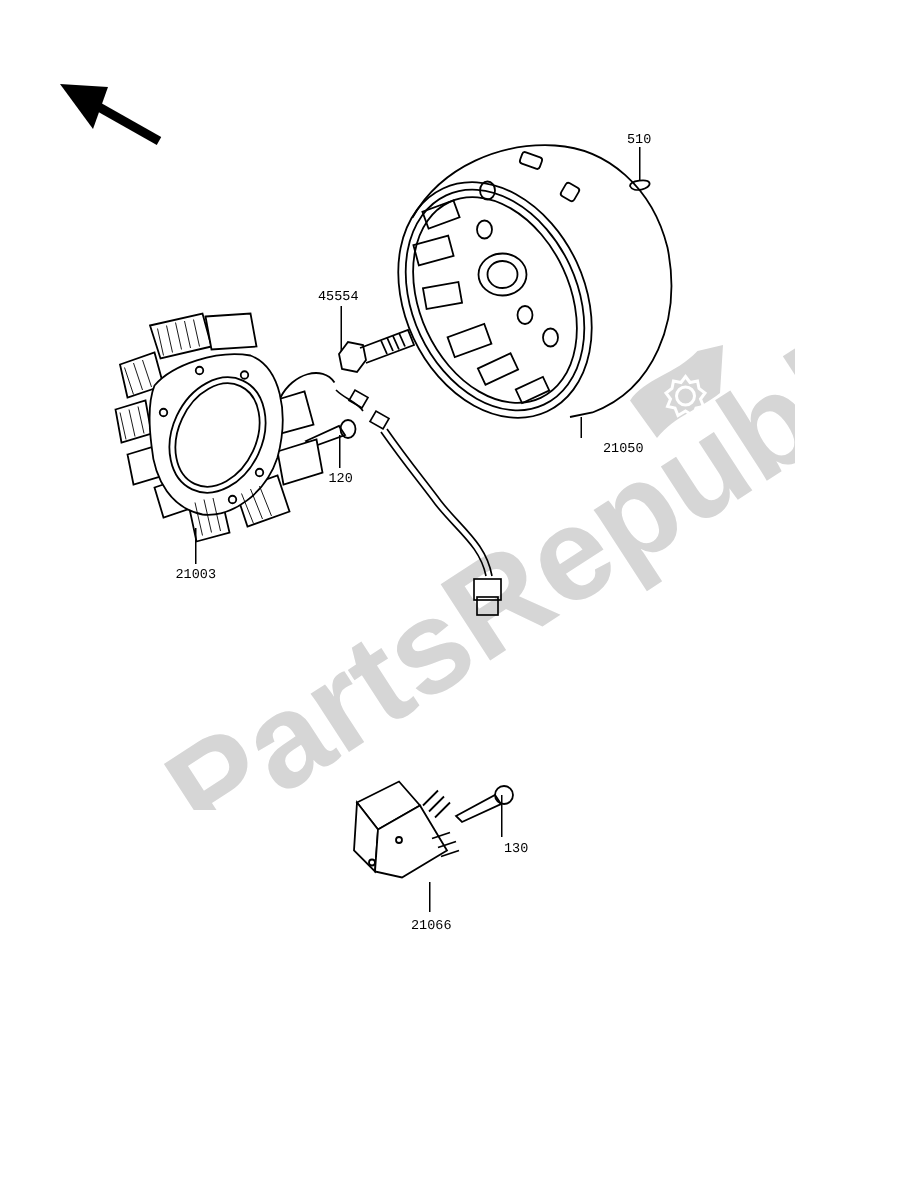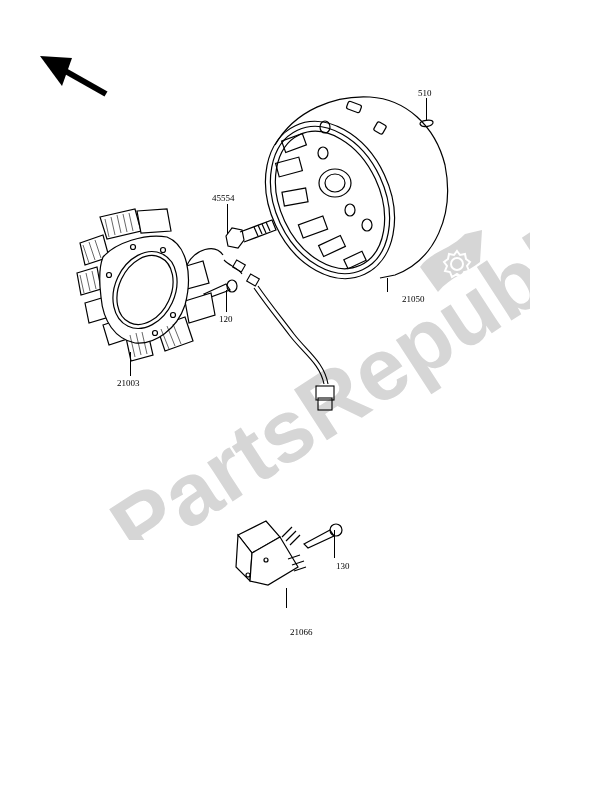--- a/index.html
+++ b/index.html
@@ -1,18 +1,18 @@
 <!DOCTYPE html>
 <html><head>
 <meta charset="utf-8">
 <style>
   html, body { margin:0; padding:0; background:#ffffff; }
   body { width:600px; height:785px; position:relative; overflow:hidden; font-family:"Liberation Sans", sans-serif; }
   .canvas { position:absolute; left:0; top:0; width:600px; height:785px; }
-  .label { position:absolute; font-family:Liberation Serif, serif; font-size:9px; color:#000; letter-spacing:0; line-height:10px; }
+  .label { position:absolute; font-family:Liberation Mono, monospace; font-size:9px; color:#000; letter-spacing:0; line-height:10px; }
   .watermark { position:absolute; left:70px; top:250px; width:460px; height:320px; pointer-events:none; }
   svg { display:block; }
 </style>
 </head>
 <body>
 
 <div class="canvas">
 
   <svg class="watermark" viewBox="0 0 460 320" width="460" height="320" style="left:70px;top:220px;">
     <g transform="rotate(-33 230 190)" fill="#d6d6d6">
@@ -145,21 +145,21 @@
       <path d="M22 38 L50 22 L68 52 L38 70 L20 66 Z"></path>
       <circle cx="36" cy="45" r="2"></circle>
       <circle cx="18" cy="60" r="2"></circle>
     </g>
     <g stroke="#000" stroke-width="1.2">
       <path d="M52 22 L62 12 M56 26 L66 16 M60 30 L70 20"></path>
       <path d="M58 44 L70 40 M62 50 L74 46 M64 56 L76 52"></path>
     </g>
   </svg>
   <div style="position:absolute;left:286px;top:588px;width:1px;height:20px;background:#000;"></div>
-  <div class="label" style="left:274px;top:627px;margin-left:16px;">21066</div>
+  <div class="label" style="left:274px;top:612px;">21066</div>
 
   <svg style="position:absolute;left:300px;top:520px;" width="50" height="30" viewBox="0 0 50 30">
     <g fill="none" stroke="#000" stroke-width="1.2">
       <path d="M4 24 L30 10 L34 16 L8 28 Z"></path>
       <ellipse cx="36" cy="10" rx="6" ry="6"></ellipse>
     </g>
   </svg>
   <div style="position:absolute;left:334px;top:530px;width:1px;height:28px;background:#000;"></div>
   <div class="label" style="left:336px;top:561px;">130</div>
 

